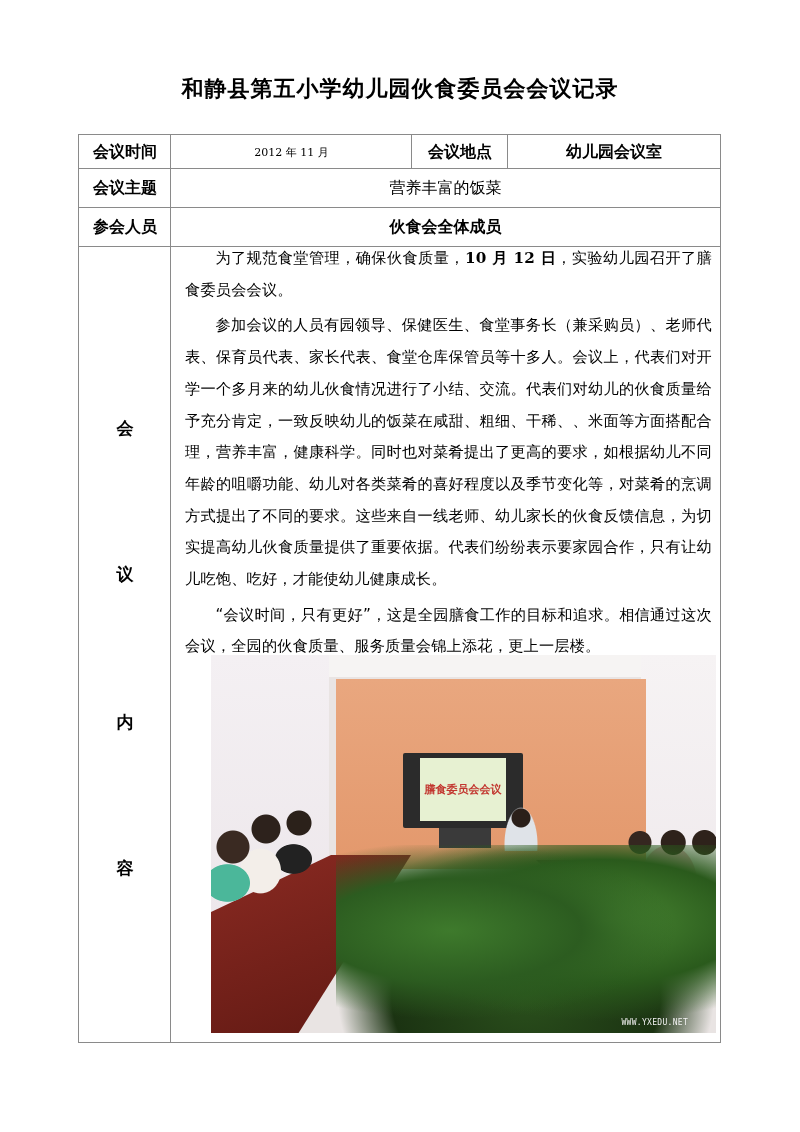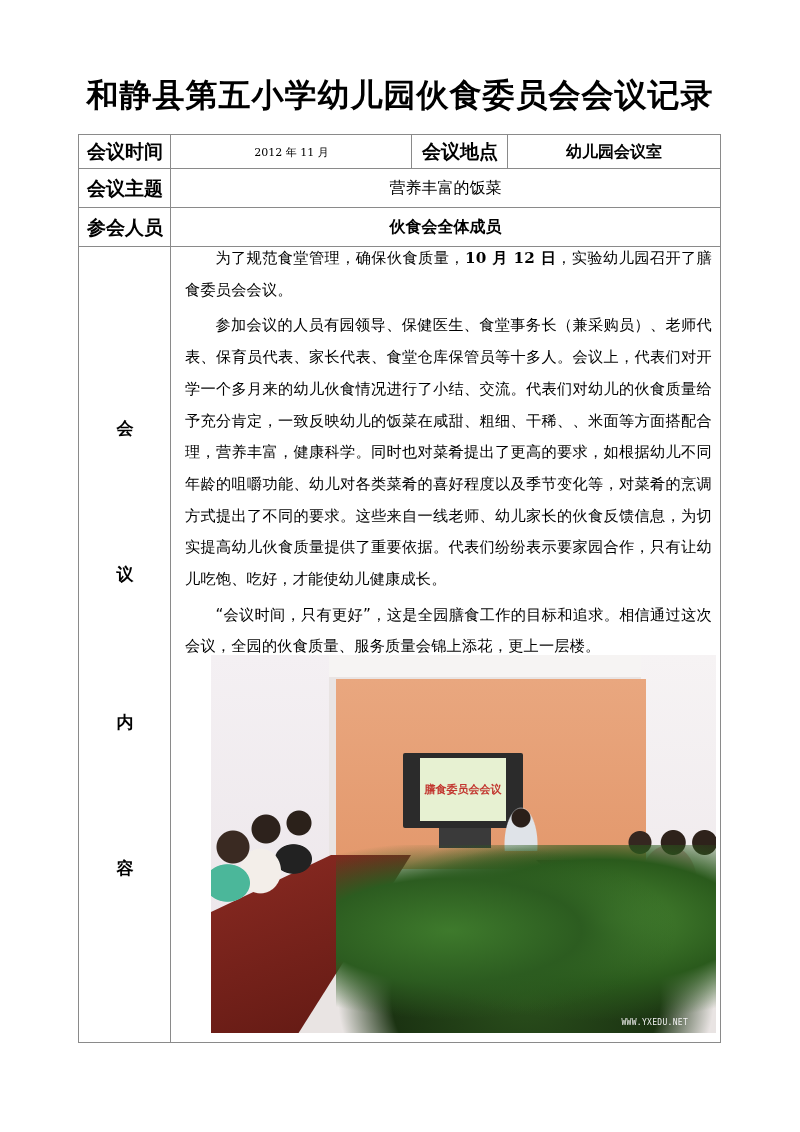--- a/index.html
+++ b/index.html
@@ -1,22 +1,22 @@
 <!DOCTYPE html>
 <html><head>
 <meta charset="utf-8">
 <style>
   html, body { margin:0; padding:0; background:#ffffff; }
   body { width:800px; height:1132px; position:relative; overflow:hidden; font-family:"DejaVu Sans", sans-serif; color:#000; }
-  .title { position:absolute; left:0; top:74px; width:800px; text-align:center; font-size:32px; font-weight:bold; letter-spacing:1px; font-family:"DejaVu Sans", sans-serif; }
+  .title { position:absolute; left:0; top:74px; width:800px; text-align:center; font-size:22px; font-weight:bold; letter-spacing:1px; font-family:"DejaVu Sans", sans-serif; }
   .tbl { position:absolute; left:78px; top:134px; width:643px; height:909px; border:1.5px solid #8a8a8a; box-sizing:border-box; }
   .cell { position:absolute; box-sizing:border-box; display:flex; align-items:center; justify-content:center; font-size:16px; }
   .hline { position:absolute; left:0; width:100%; height:0; border-top:1.5px solid #8a8a8a; }
   .vline { position:absolute; width:0; border-left:1.5px solid #8a8a8a; }
-  .lbl { font-weight:bold; font-size:19px; }
+  .lbl { font-weight:bold; font-size:16px; }
   .val { font-size:16px; }
   .val.bold { font-weight:bold; }
   .date { font-family:"DejaVu Serif", serif; font-size:11px; }
   .vertical-label { position:absolute; left:0; top:112px; width:92px; height:796px; }
   .vertical-label span { position:absolute; left:0; width:92px; text-align:center; font-weight:bold; font-size:17px; }
   .content { position:absolute; left:92px; top:112px; width:551px; height:797px; box-sizing:border-box; padding:0 6px 0 10px; }
   .content p { margin:4px; font-size:15.2px; line-height:31.7px; text-indent:2em; text-align:justify; letter-spacing:0.2px; }
   .content p.first { margin-top:-4px; }
   .content p b { font-family:"DejaVu Serif", serif; }
   .photo { position:absolute; left:132px; top:520px; width:505px; height:378px; overflow:hidden; background:#e9e4e3; }

